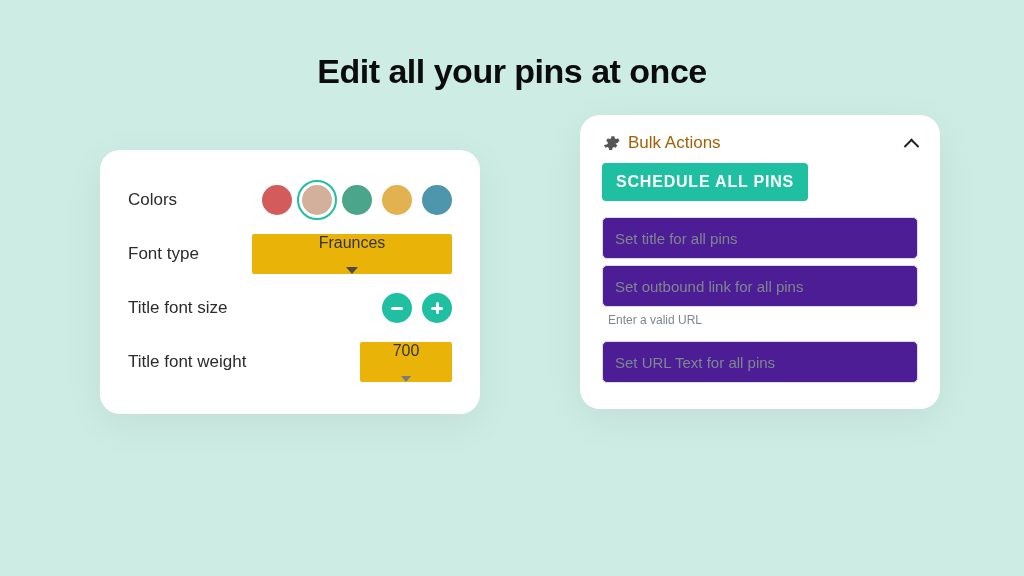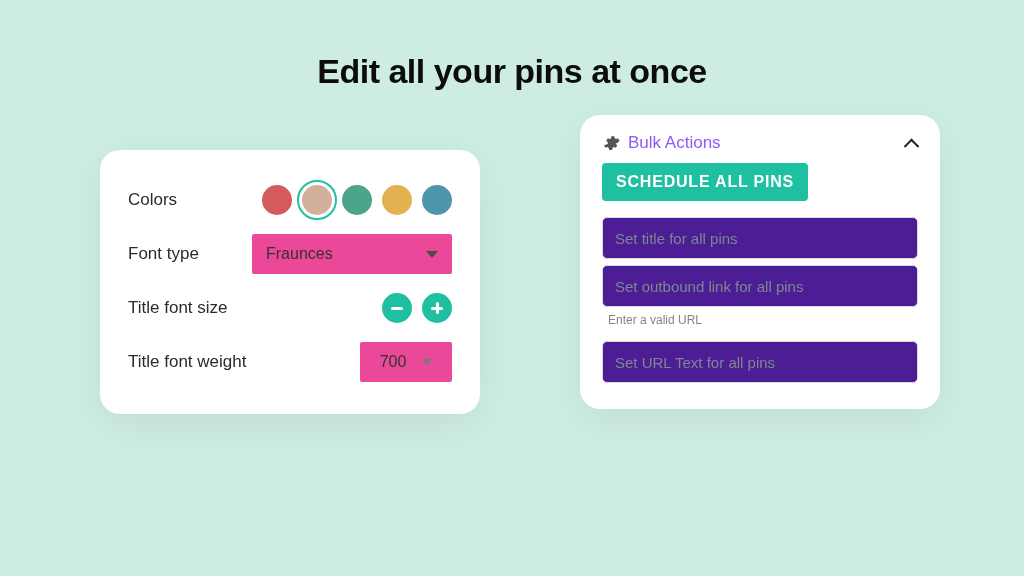--- a/index.html
+++ b/index.html
@@ -64,27 +64,28 @@
     content: "";
     position: absolute;
     inset: -5px;
     border: 2px solid #1fbfa1;
     border-radius: 50%;
   }
   .select {
     display: flex;
     align-items: center;
     justify-content: space-between;
-    background: #ec4899;
+    background: #eab308;
     height: 40px;
     padding: 0 14px;
     border-radius: 2px;
     font-size: 16px;
     color: #333;
     cursor: pointer;
+    flex-direction: column;
   }
   .select.wide { width: 200px; }
   .select.narrow { width: 92px; justify-content: center; gap: 16px; }
   .caret-down {
     width: 0; height: 0;
     border-left: 6px solid transparent;
     border-right: 6px solid transparent;
     border-top: 7px solid #4a4a4a;
   }
   .caret-down.small {
@@ -143,21 +144,21 @@
     align-items: center;
     gap: 8px;
   }
   .gear-icon {
     width: 18px; height: 18px;
     color: #555;
   }
   .bulk-title {
     font-size: 17px;
     font-weight: 500;
-    color: #8b5cf6;
+    color: #a16207;
   }
   .chevron-up {
     width: 14px;
     height: 14px;
     display: flex;
     align-items: center;
     justify-content: center;
   }
   .chevron-up::before {
     content: "";

